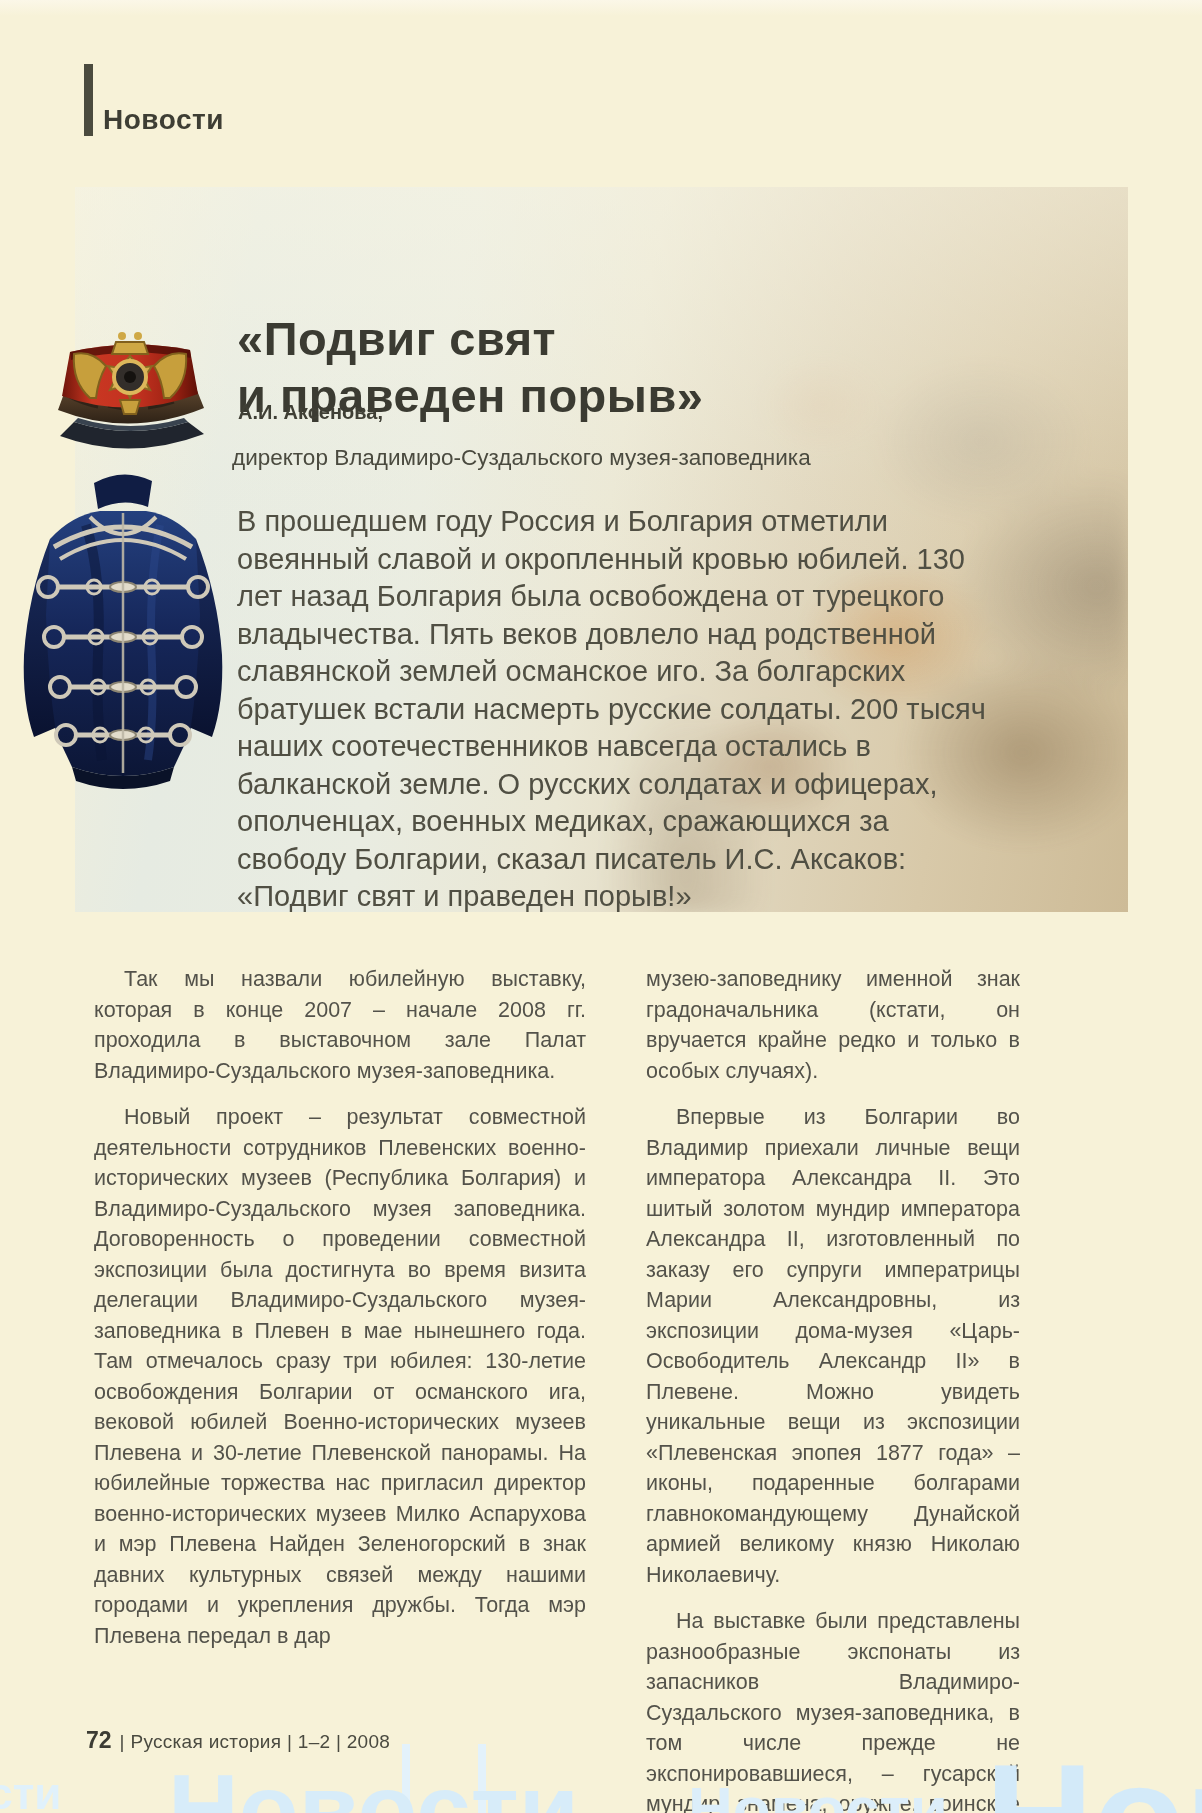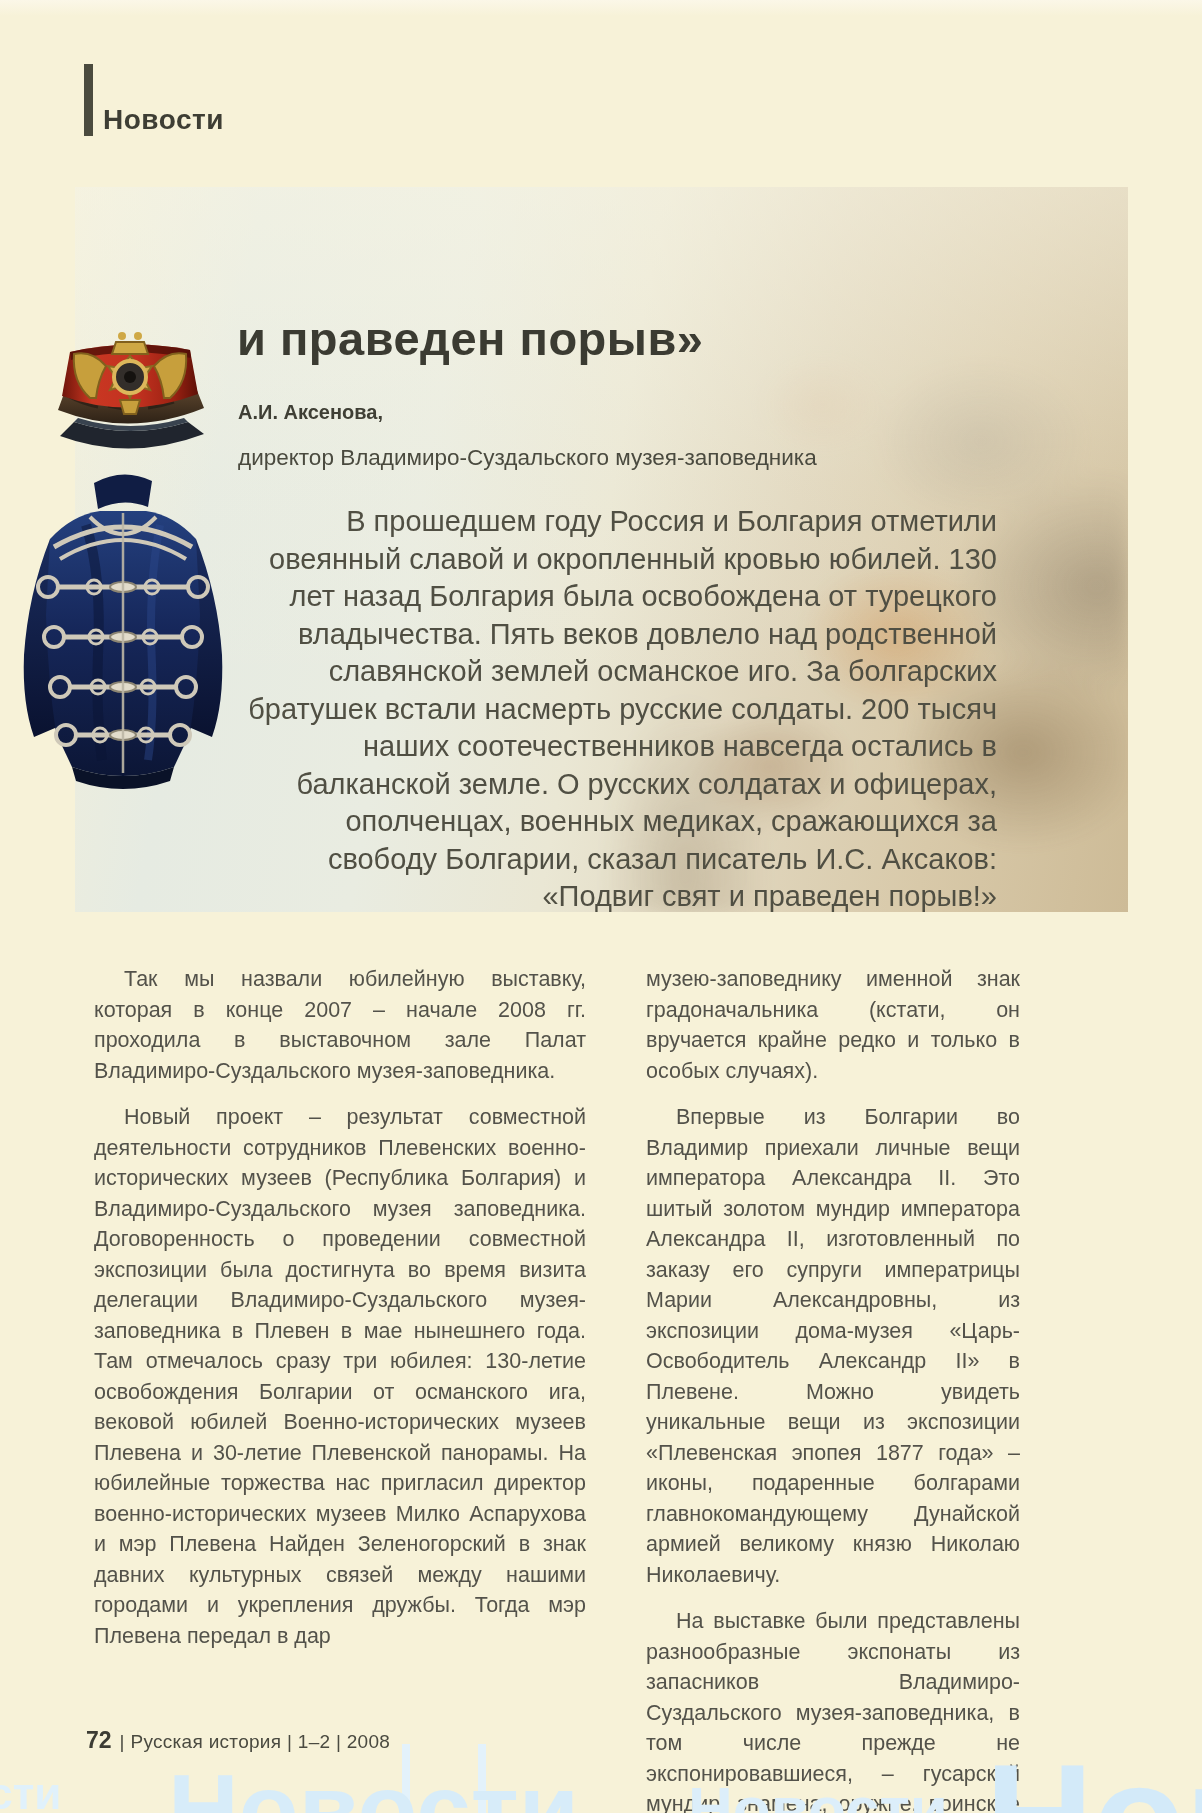--- a/index.html
+++ b/index.html
@@ -28,23 +28,23 @@
       radial-gradient(160px 120px at 86% 35%, rgba(170,160,140,.45), rgba(170,160,140,0) 70%),
       radial-gradient(200px 160px at 97% 55%, rgba(110,95,75,.45), rgba(110,95,75,0) 72%),
       radial-gradient(120px 260px at 58% 95%, rgba(140,120,90,.35), rgba(140,120,90,0) 70%),
       radial-gradient(90px 70px at 71% 30%, rgba(220,200,170,.6), rgba(220,200,170,0) 70%);
   }
   .hero-haze{position:absolute;inset:0;
     background:linear-gradient(180deg, rgba(248,245,228,.55) 0%, rgba(248,245,228,.15) 40%, rgba(240,232,208,0) 70%);}
   .hero-title{position:absolute;left:162px;top:92px;font-weight:bold;color:#3b3b32;
     font-size:47px;line-height:57px;letter-spacing:.5px;}
   .hero-author{position:absolute;left:163px;top:214px;font-size:20px;font-weight:bold;color:#3f3f35;}
-  .hero-role{position:absolute;left:163px;top:258px;font-size:22.5px;color:#4a4a3f;}
+  .hero-role{position:absolute;left:157px;top:258px;font-size:22.5px;color:#4a4a3f;}
   .hero-lead{position:absolute;left:162px;top:316px;width:760px;
-    font-size:29px;line-height:37.5px;color:#504f43;text-align:right;}
+    font-size:29px;line-height:37.5px;color:#504f43;}
   
   .photo{position:absolute;}
   #shako{left:28px;top:322px;width:204px;height:140px;}
   #jacket{left:2px;top:455px;width:242px;height:345px;}
   
   .columns{position:absolute;left:0;top:948px;width:1202px;}
   .col{position:absolute;top:0;font-size:21.5px;line-height:30.5px;text-align:justify;color:#53524a;}
   .col-left{left:78px;width:524px;}
   .col-right{left:630px;width:406px;}
   .para{margin:16px;}
@@ -71,20 +71,21 @@
 
 <div class="section-header">
   <div class="section-bar"></div>
   <div class="section-label">Новости</div>
 </div>
 
 <div class="hero">
   <div class="hero-paint"></div>
   <div class="hero-haze"></div>
   <h1 class="hero-title">
+    <span style="display:block">«Подвиг свят</span>
     <span style="display:block">и праведен порыв»</span>
   </h1>
   <div class="hero-author">А.И. Аксенова,</div>
   <div class="hero-role">директор Владимиро-Суздальского музея-заповедника</div>
   <div class="hero-lead">В прошедшем году Россия и Болгария отметили овеянный славой и окропленный кровью юбилей. 130 лет назад Болгария была освобождена от турецкого владычества. Пять веков довлело над родственной славянской землей османское иго. За болгарских братушек встали насмерть русские солдаты. 200 тысяч наших соотечественников навсегда остались в балканской земле. О русских солдатах и офицерах, ополченцах, военных медиках, сражающихся за свободу Болгарии, сказал писатель И.С. Аксаков: «Подвиг свят и праведен порыв!»</div>
 </div>
 
 <svg id="shako" class="photo" viewBox="0 0 204 140" xmlns="http://www.w3.org/2000/svg">
   <defs>
     <linearGradient id="redGrad" x1="0" y1="0" x2="1" y2="0">

